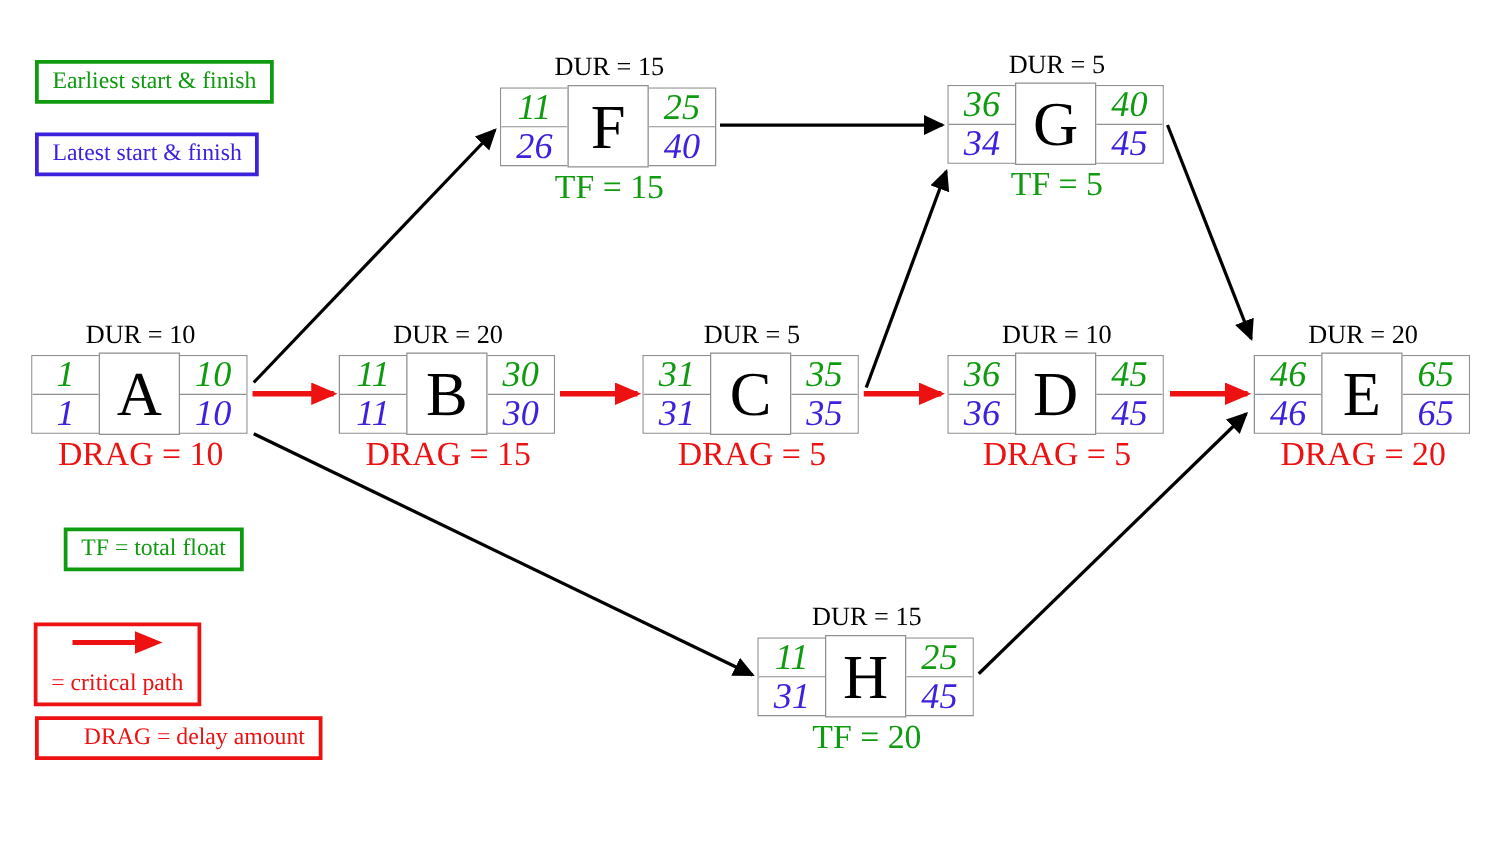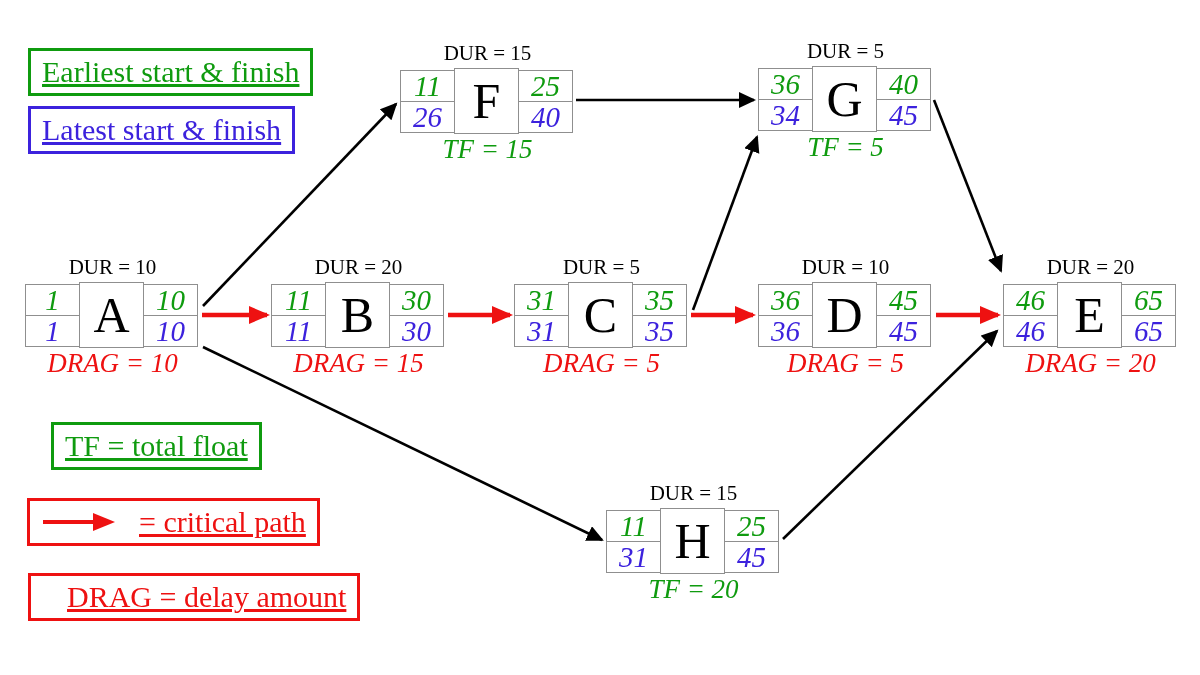--- a/index.html
+++ b/index.html
@@ -6,28 +6,27 @@
   .stage {
     position:relative; width:1200px; height:675px; overflow:hidden;
     background:#ffffff;
     font-family:"Liberation Serif","DejaVu Serif",serif;
   }
   svg.edges { position:absolute; left:0; top:0; z-index:1; }
 
   
   .lgbox {
     position:absolute; z-index:2; background:#fff;
-    font-size:30px; line-height:1.2; padding:3px 11px;
+    font-size:19px; line-height:1.2; padding:3px 11px;
     white-space:nowrap;
-    text-decoration:underline;
   }
   .lg-green  { border:3px solid var(--green); color:var(--green); }
   .lg-blue   { border:3px solid var(--blue);  color:var(--blue);text-align:right;  }
   .lg-red    { border:3px solid var(--red);   color:var(--red);   }
-  .lg-crit   { display:flex; align-items:center; gap:22px; }
+  .lg-crit   { display:flex; align-items:center; gap:12px;flex-direction:column; }
 
   
   .node { position:absolute; z-index:2; width:175px; }
   .durlbl {
     height:30px; line-height:30px; text-align:center;
     font-size:21px; color:#000;
   }
   .nodebox { display:flex; align-items:center; height:66px; }
   .sidecol { width:53px; border:1px solid #8f8f8f; background:#fff;font-style:italic; }
   .cell {
@@ -37,21 +36,21 @@
   .cell.top { border-bottom:1px solid #8f8f8f; }
   .es, .ef { color:var(--green); }
   .ls, .lf { color:var(--blue); }
   .lettercell {
     width:63px; height:64px; border:1px solid #8f8f8f; background:#fff;
     margin:0 -1px; position:relative; z-index:1;
     display:flex; align-items:center; justify-content:center;
     font-size:50px; color:#000;
   }
   .foot {
-    height:30px; line-height:30px; text-align:center; font-size:27px;font-style:italic;
+    height:30px; line-height:30px; text-align:center; font-size:27px;
   }
   .foot.tf   { color:var(--green); }
   .foot.drag { color:var(--red); }
 </style>
 </head>
 <body>
 
 <div class="stage" style="--green: #0f9b0f; --blue: #3c22dd; --red: #ee1111;">
 
   <svg class="edges" id="edges-svg" width="1200" height="675" viewBox="0 0 1200 675">

